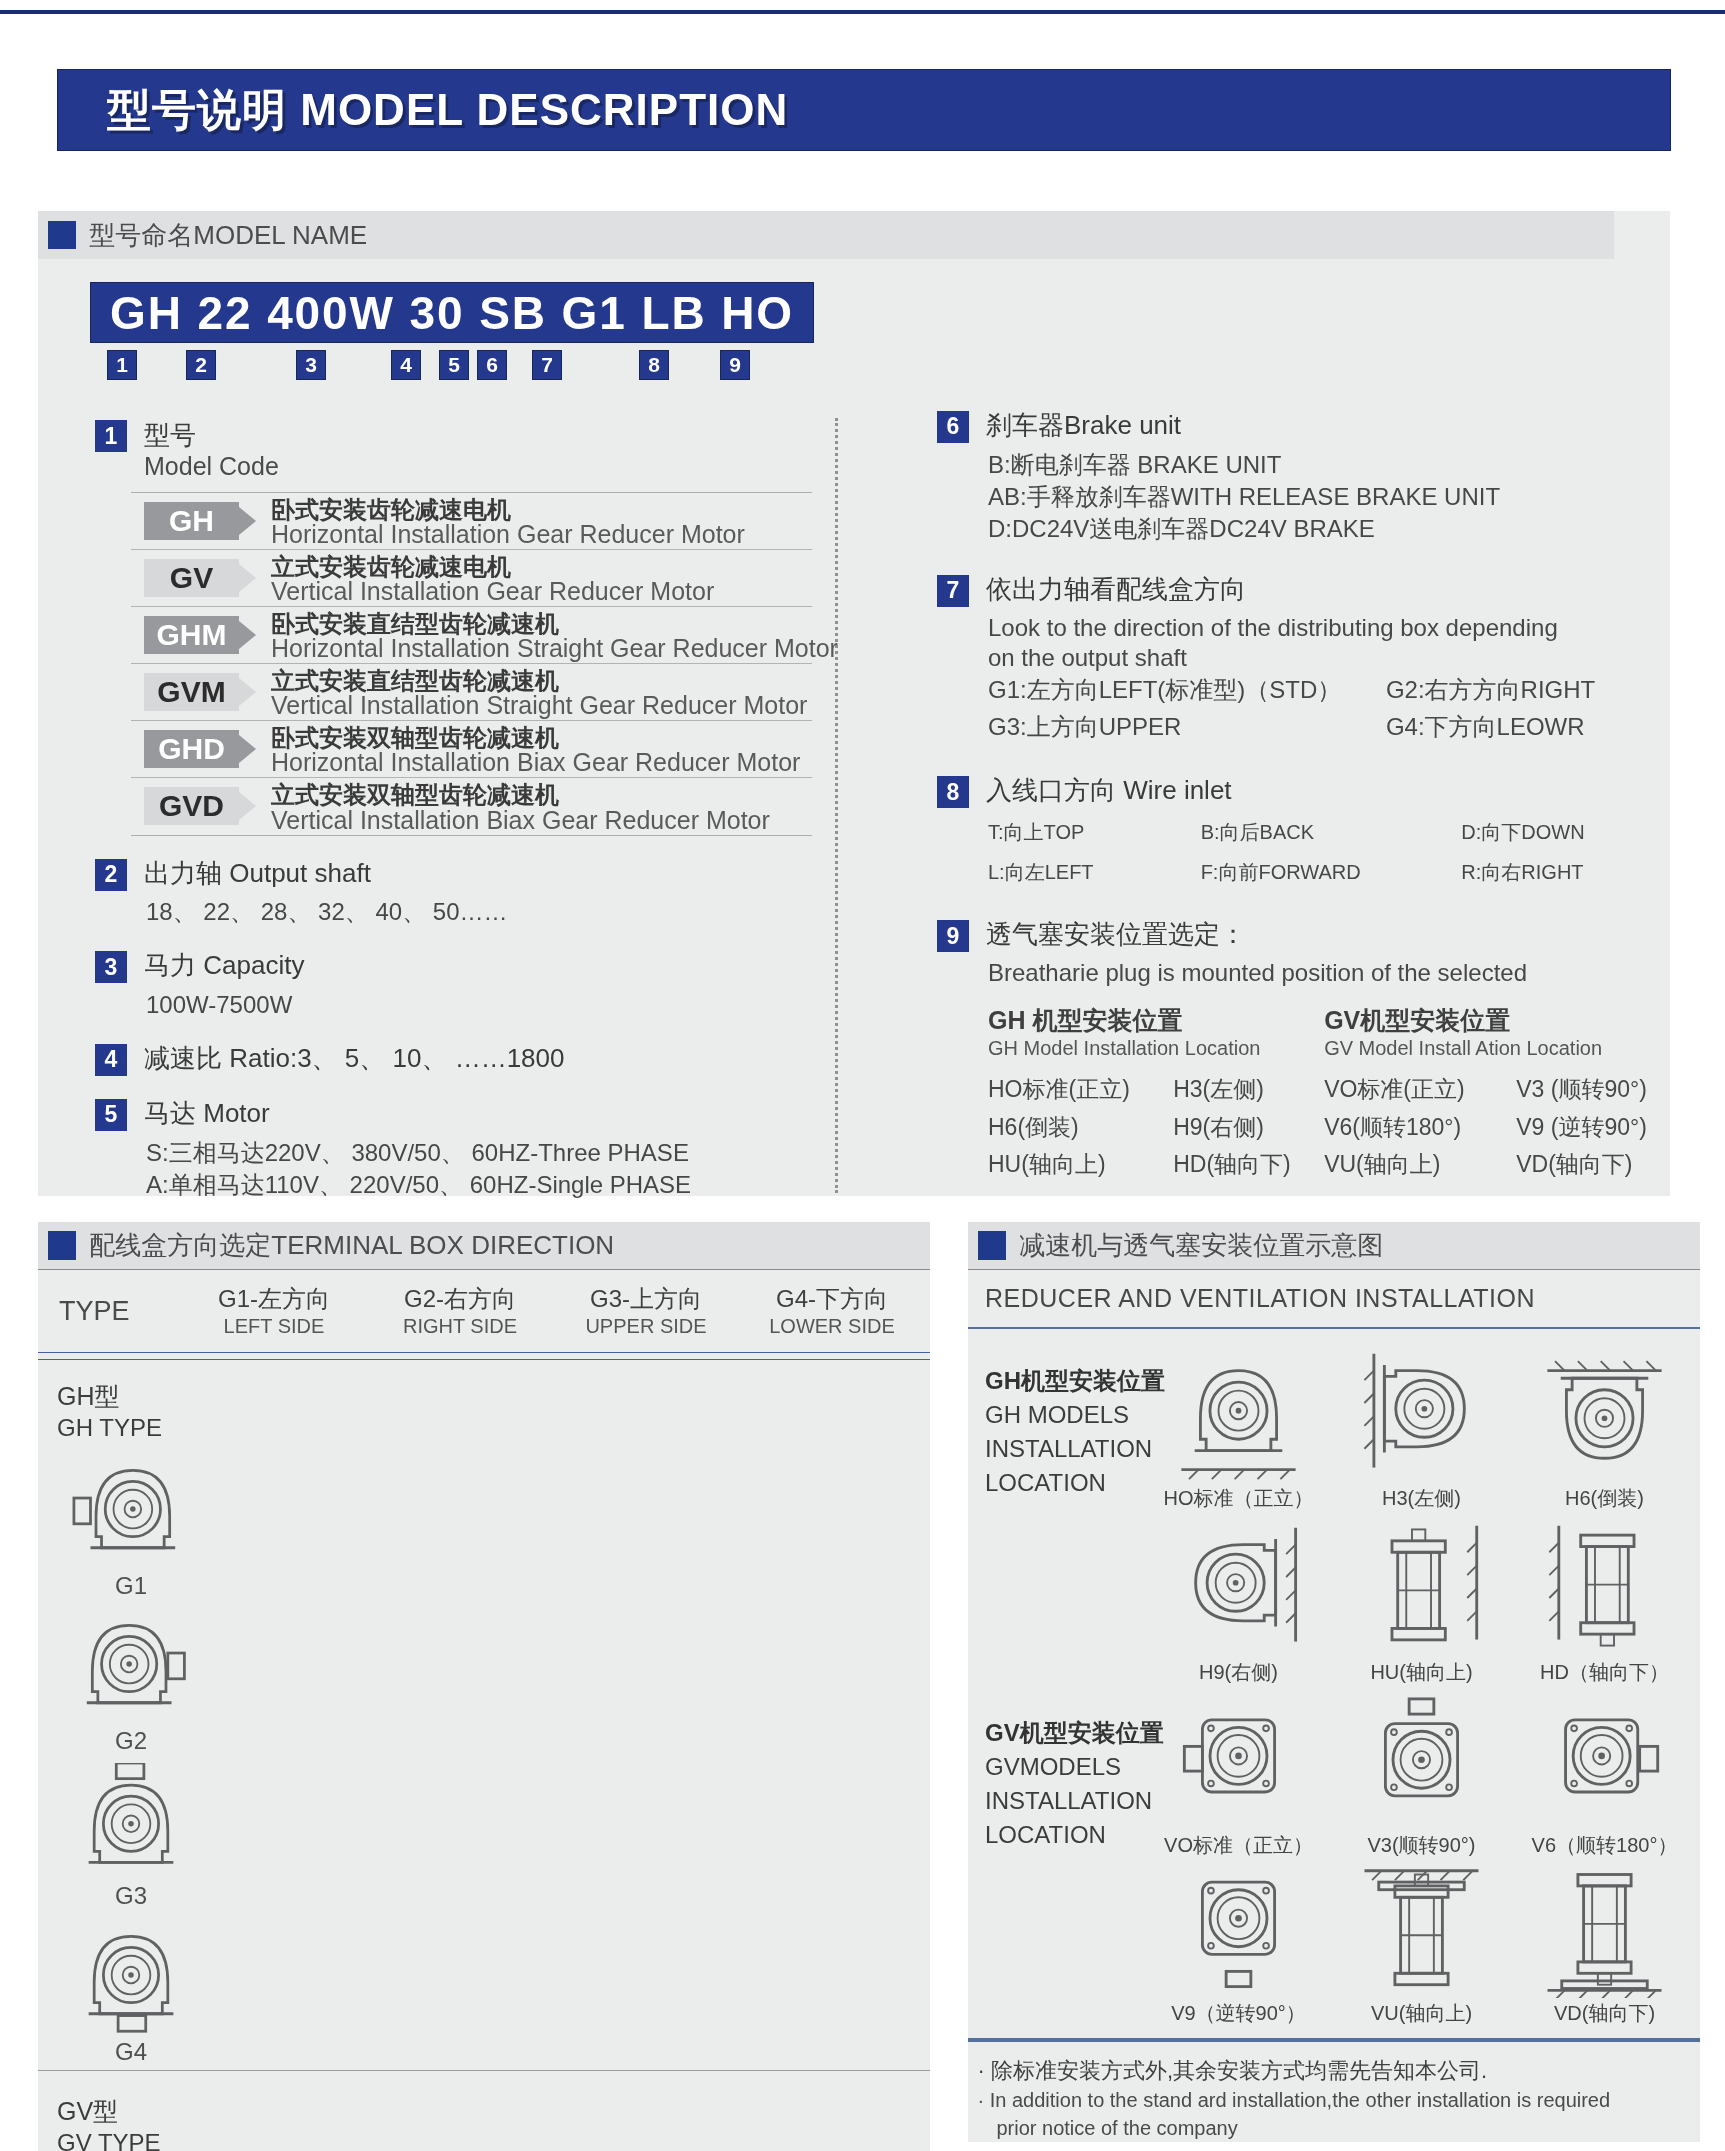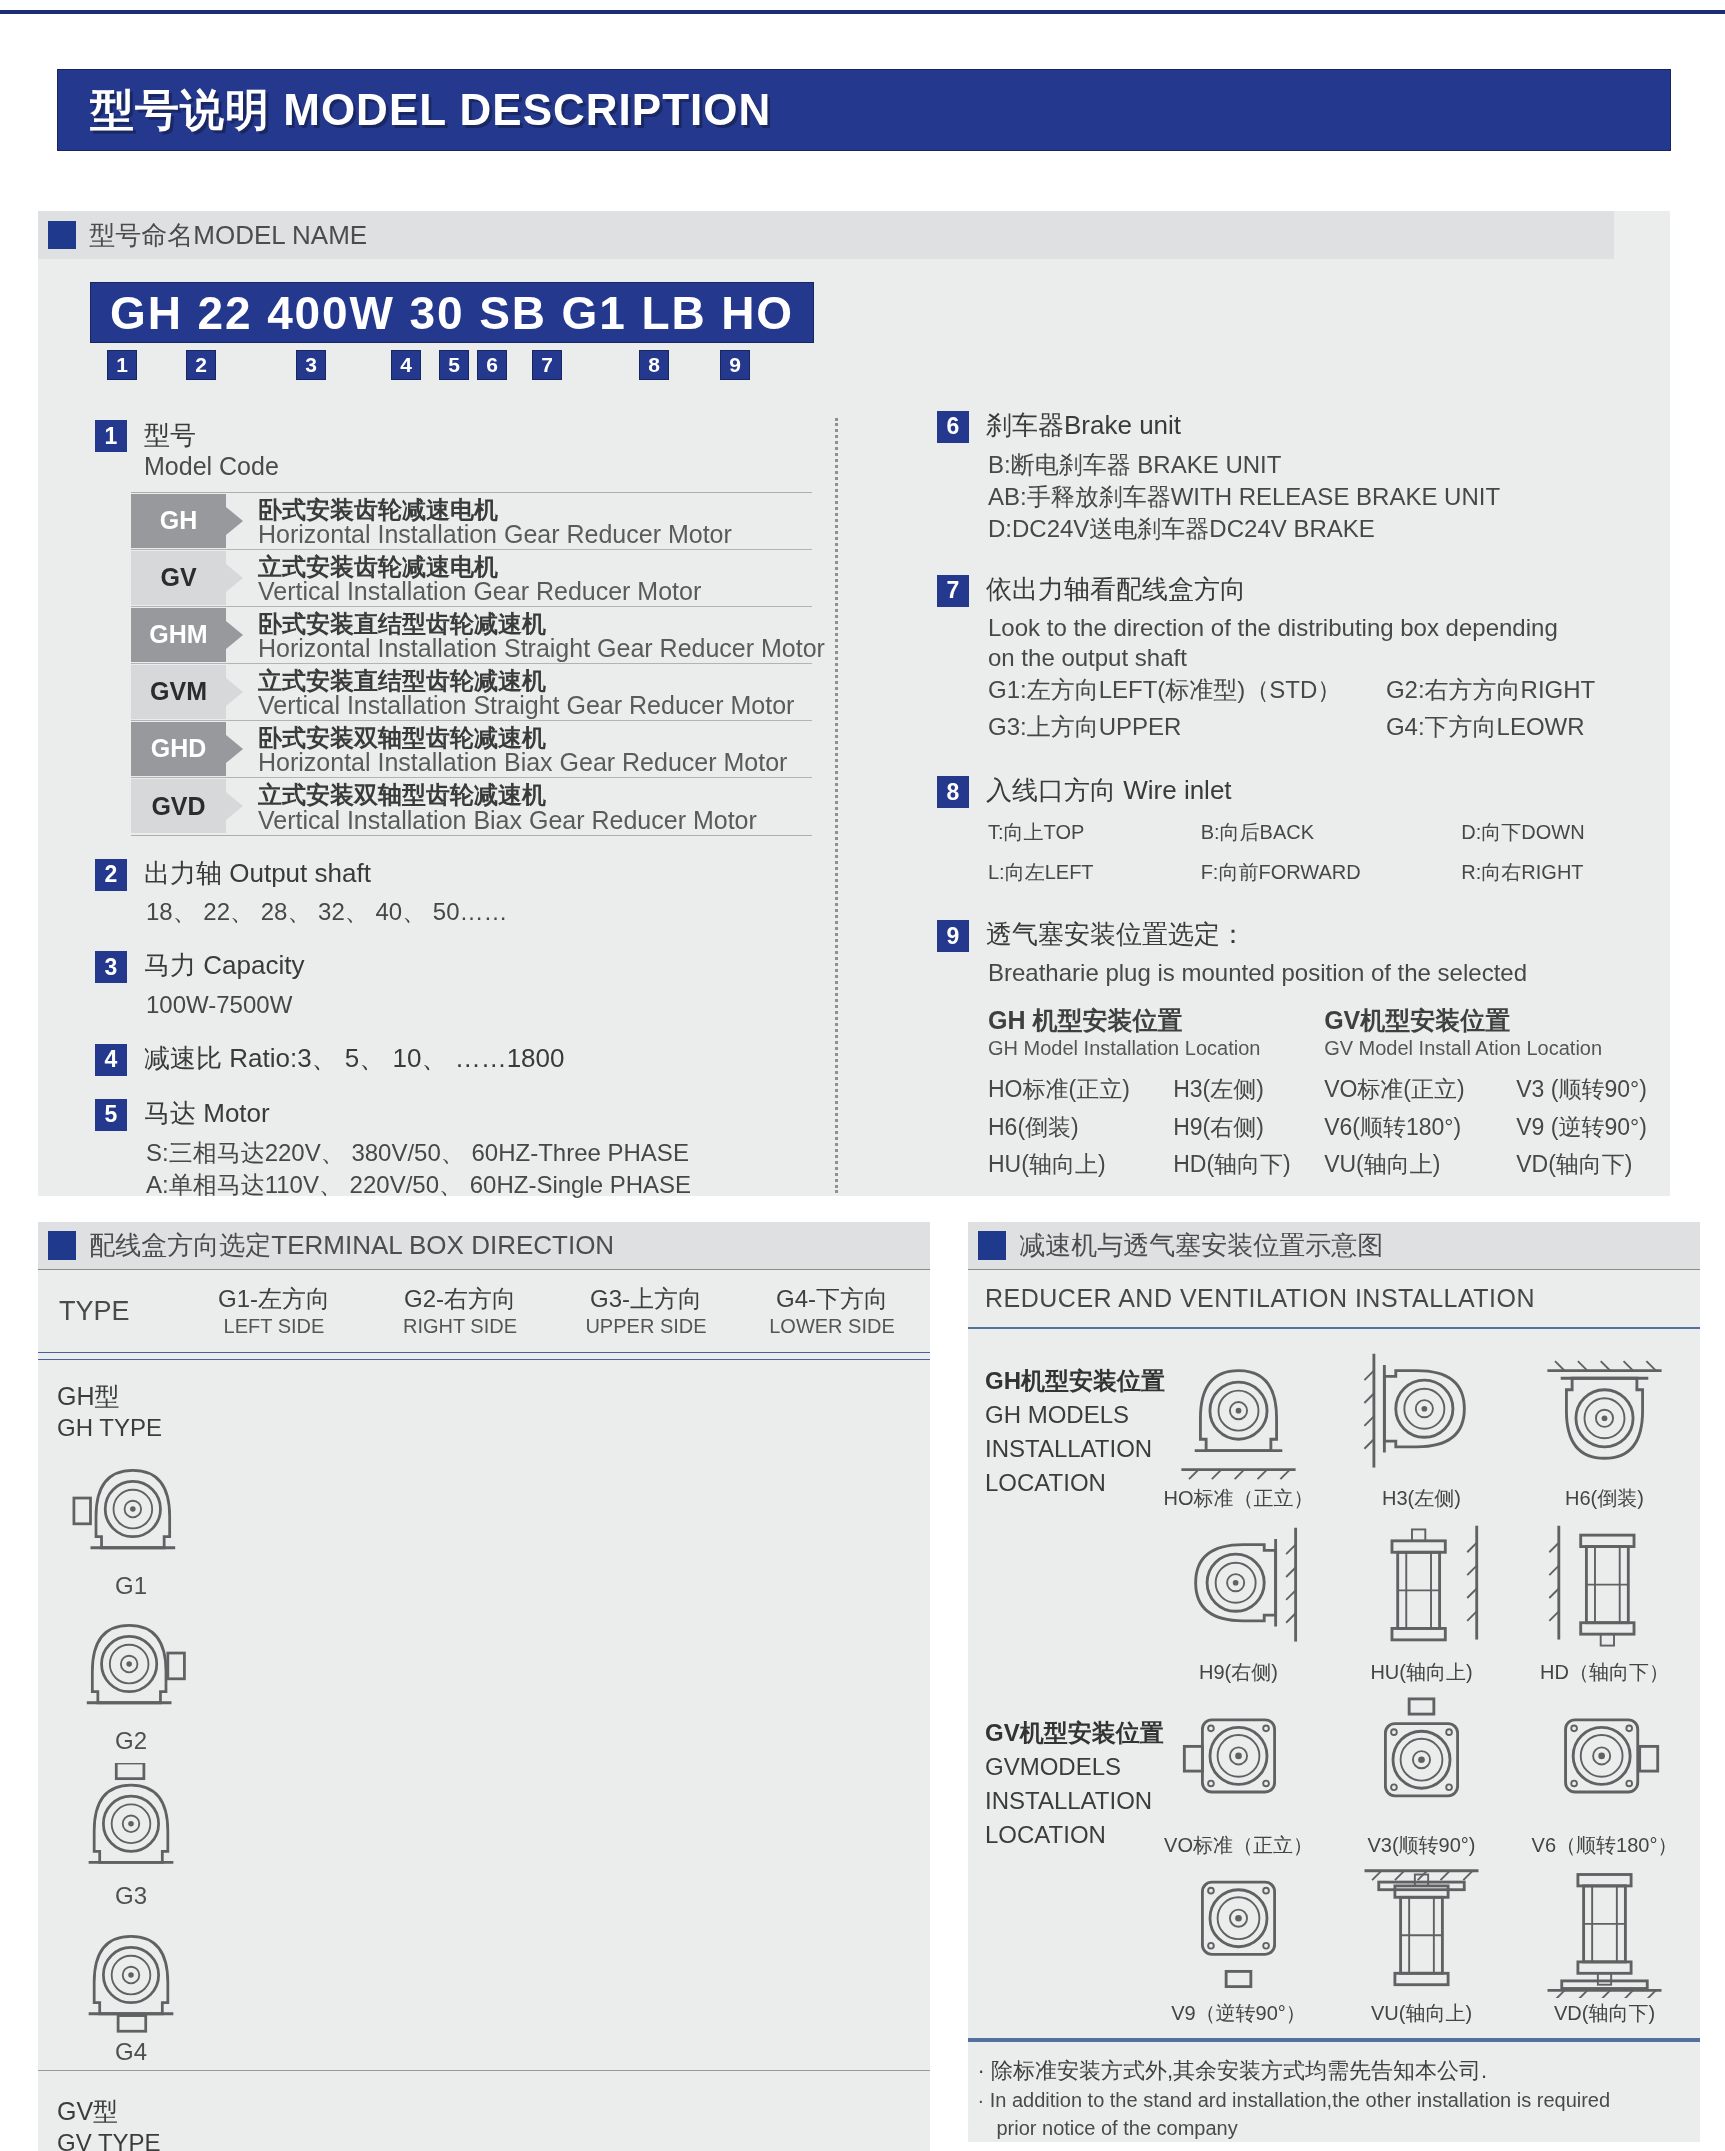--- a/index.html
+++ b/index.html
@@ -11,21 +11,21 @@
   html,body{background:#fff;}
   body{
     width:1725px;height:2151px;position:relative;overflow:hidden;
     font-family:"Liberation Sans","DejaVu Sans",sans-serif;color:var(--ink);
   }
   .abs{position:absolute;}
   
   .top-rule{left:0;top:9.5px;width:1725px;height:4.8px;background:#1b2d74;}
   .banner{left:57px;top:69px;width:1614px;height:82px;background:var(--blue);
     border:1.9px solid var(--blue-dk);display:flex;align-items:center;}
-  .banner .t{color:#fff;font-size:44px;font-weight:bold;padding-left:32px;letter-spacing:1px;
+  .banner .t{color:#fff;font-size:44px;font-weight:bold;padding-left:49px;letter-spacing:1px;
     text-shadow:2.9px 2.9px 0 rgba(0,0,0,.30);white-space:nowrap;}
   .upper-bg{left:38px;top:211px;width:1632px;height:985px;background:var(--panel);}
   .gray-bar{height:48px;background:var(--bar);display:flex;align-items:center;}
   .sq{width:28.5px;height:28.5px;background:#1f3a8c;flex:none;margin:0 13.3px 0 9.5px;}
   .gray-bar .t{font-size:26px;color:#4c4c4c;white-space:nowrap;}
   .model-name-bar{left:38px;top:211px;width:1576px;}
   .code-bar{left:90px;top:282px;height:61px;background:var(--blue);border:1.9px solid var(--blue-dk);
     display:flex;align-items:center;}
   .code-bar .t{color:#fff;font-size:46px;font-weight:bold;letter-spacing:1.9px;padding:0 19px;white-space:nowrap;}
   .nbadge{position:absolute;top:350px;width:30px;height:30px;background:var(--blue);
@@ -38,22 +38,22 @@
   .sec-h{display:flex;align-items:flex-start;margin:0 0 5.7px 38px;}
   .sbadge{width:32px;height:32px;background:var(--blue);color:#fff;font-weight:bold;font-size:23px;
     display:flex;align-items:center;justify-content:center;flex:none;margin-right:17px;margin-top:1.9px;}
   .sec-h .zh{font-size:26px;color:#3a3a3a;line-height:32px;white-space:nowrap;}
   .sec-h .en{font-size:25px;color:#4a4a4a;line-height:30px;white-space:nowrap;}
   .sec-body{margin-left:89px;font-size:24px;color:#474747;line-height:32px;}
   
   .mtable{margin:11.4px 0 0 74px;width:681px;border-top:1.9px solid #aeaeae;border-bottom:1.9px solid #aeaeae;}
   .mrow{display:flex;align-items:center;height:57px;}
   .mrow:not(:last-child){border-bottom:1px solid #b3b3b3;}
-  .mbadge{position:relative;width:95px;height:54px;display:flex;align-items:center;justify-content:center;
-    font-size:25px;font-weight:bold;flex:none;}
+  .mbadge{position:relative;width:95px;height:38px;display:flex;align-items:center;justify-content:center;
+    font-size:30px;font-weight:bold;flex:none;margin-left:13px;}
   .mbadge::after{content:"";position:absolute;left:100%;top:50%;transform:translateY(-50%);
     border-top:14.3px solid transparent;border-bottom:14.3px solid transparent;border-left:17px solid transparent;}
   .mdark{background:#97999c;color:#fff;}
   .mdark::after{border-left-color:#97999c;}
   .mlight{background:#d7d8da;color:#2c2c2c;}
   .mlight::after{border-left-color:#d7d8da;}
   .mtext{margin-left:32px;}
   .mtext .zh{font-size:24px;font-weight:bold;color:#3a3a3a;line-height:27.6px;white-space:nowrap;}
   .mtext .en{font-size:25px;color:#5a5a5a;line-height:23px;white-space:nowrap;}
   .sgap{margin-top:21px;}

